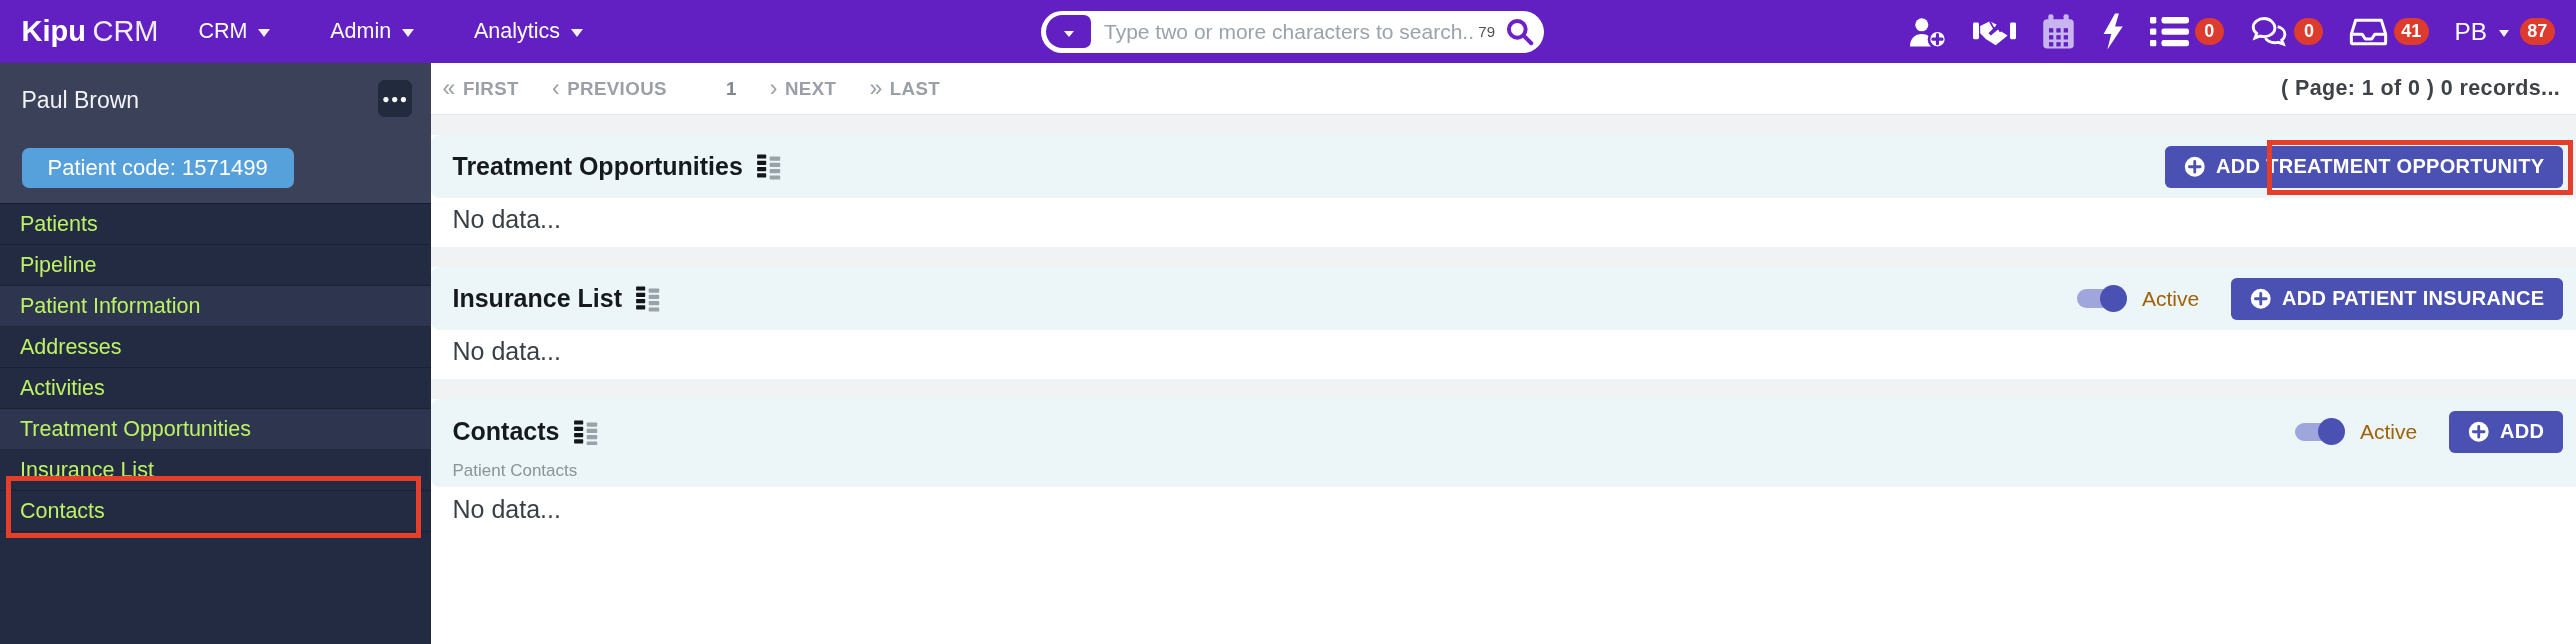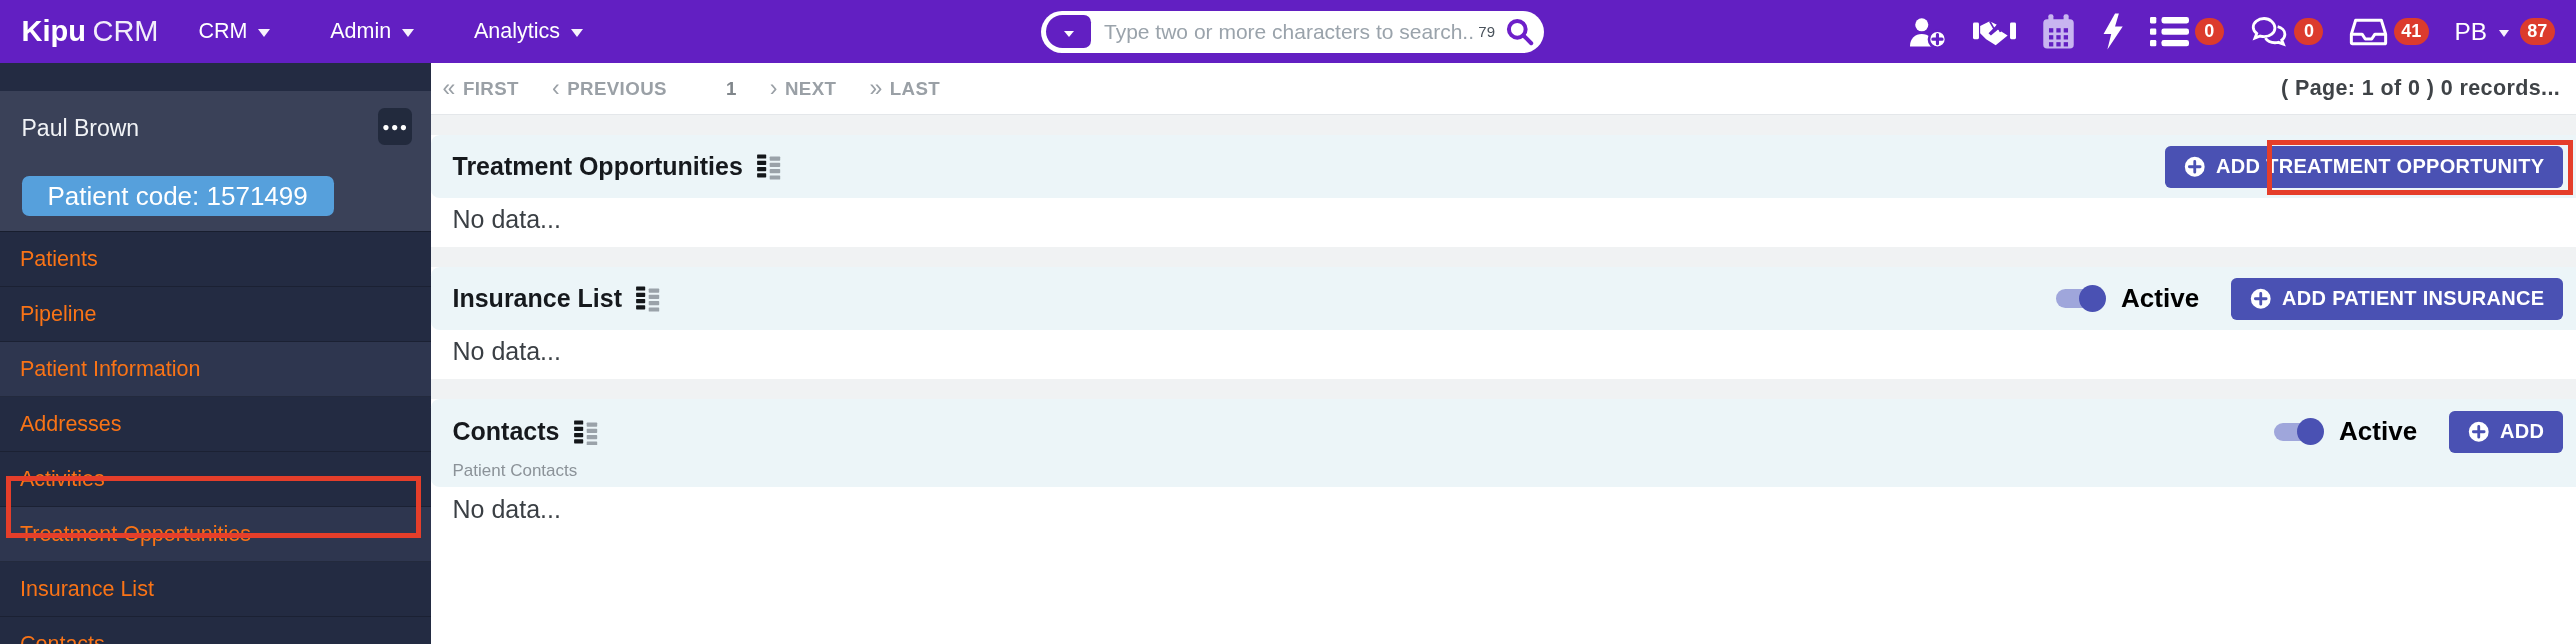--- a/index.html
+++ b/index.html
@@ -38,30 +38,30 @@
            height:27px; border-radius:13.6px; display:flex; align-items:center; justify-content:center;
            padding:0 7.2px; }
   .user { display:flex; align-items:center; gap:11.5px; font-size:24.4px; cursor:pointer; }
   .user .caret { border-left-width:5.7px; border-right-width:5.7px; border-top-width:7.2px; }
 
   
   .main { display:flex; height:582px; }
 
   
   .sidebar { width:431px; flex-shrink:0; background:var(--sidebar-bg); color:#eef0f4; }
-  .sidebar-head { height:140px; background:var(--sidebar-head-bg); position:relative; padding:24.4px 21.5px;margin-top:28px; }
+  .sidebar-head { height:140px; background:var(--sidebar-head-bg); position:relative; padding:24.4px 21.5px; }
   .patient-name { font-size:23px; color:#f1f3f6; }
   .more-btn { position:absolute; top:17px; right:18.7px; width:34px; height:37px; background:#222a3d;
               border-radius:6.5px; color:#fff; display:flex; align-items:center; justify-content:center;
               font-size:12.2px; letter-spacing:1.4px; cursor:pointer; border:none; }
   .patient-code { position:absolute; left:21.5px; top:85px; background:var(--code-blue); border-radius:7.2px;
-                  height:40px; padding:0 26px; display:flex; align-items:center; font-size:26px; color:#fff; }
+                  height:40px; padding:0 26px; display:flex; align-items:center; font-size:22px; color:#fff; }
   .side-nav { border-top:0.7px solid rgba(0,0,0,.3); }
-  .side-item { height:55px; display:flex; align-items:center; padding:0 20px; font-size:21.5px;
-               border-bottom:0.7px solid rgba(0,0,0,.22); cursor:pointer; color:#f97316; }
+  .side-item { height:41px; display:flex; align-items:center; padding:0 20px; font-size:21.5px;
+               border-bottom:0.7px solid rgba(0,0,0,.22); cursor:pointer; color:#bef264; }
   .side-item.hl { background:var(--sidebar-hl); }
 
   
   .content { flex:1; background:#fff; min-width:0; }
   .pagebar { height:52px; display:flex; align-items:center; padding:0 11.5px;
              border-bottom:1.4px solid #e4e7ea; font-size:18.7px; color:#9aa0a6; font-weight:600;
              letter-spacing:0.4px; }
   .pg-item { display:flex; align-items:center; gap:7.2px; margin-right:33px; cursor:pointer; white-space:nowrap; }
   .pg-chev { font-size:23px; font-weight:400; }
   .pg-num { color:#80868b; margin:0 33px 0 26px; cursor:pointer; }
@@ -71,21 +71,21 @@
   .card-head { background:var(--section-bg); border-radius:8.6px 0 0 8.6px; padding:0 13px 0 21.5px;
                display:flex; align-items:center; min-height:63px; }
   .card-head.tall { min-height:88px; align-items:flex-start; padding-top:11.5px; flex-direction:column; }
   .head-row { display:flex; align-items:center; width:100%; }
   .sec-title { font-size:25px; font-weight:700; color:#16191d; display:flex; align-items:center; gap:14.4px; white-space:nowrap; }
   .sec-sub { font-size:17px; color:#8b9298; margin-top:8.6px; }
   .head-right { margin-left:auto; display:flex; align-items:center; gap:32px; }
   .toggle { width:50px; height:27px; position:relative; cursor:pointer; flex-shrink:0; }
   .toggle-track { position:absolute; left:0; top:4.3px; width:43px; height:18.7px; border-radius:9.3px; background:#9fa6db; }
   .toggle-knob { position:absolute; right:0; top:0; width:27px; height:27px; border-radius:50%; background:var(--indigo); }
-  .toggle-label { font-size:26px; color:#000000; margin-left:-17px;font-weight:bold; }
+  .toggle-label { font-size:21px; color:#a16207; margin-left:-17px; }
   .btn { background:var(--indigo); color:#fff; border:none; border-radius:5.7px; font-weight:700; font-size:20px;
          letter-spacing:0.3px; padding:0 18.7px; height:42px; display:flex; align-items:center; gap:10.8px;
          cursor:pointer; font-family:"Liberation Sans",sans-serif; white-space:nowrap; }
   .card-body { padding:7.2px 21.5px 13px; font-size:25px; color:#3a3f44; }
 
   
   .annot { position:absolute; border:5.7px solid var(--annotation-red); pointer-events:none; z-index:5; }
   #annot-nav { left:5.7px; top:476px; width:415px; height:62px; }
   #annot-btn { left:2267px; top:140px; width:306px; height:55px; }
 

